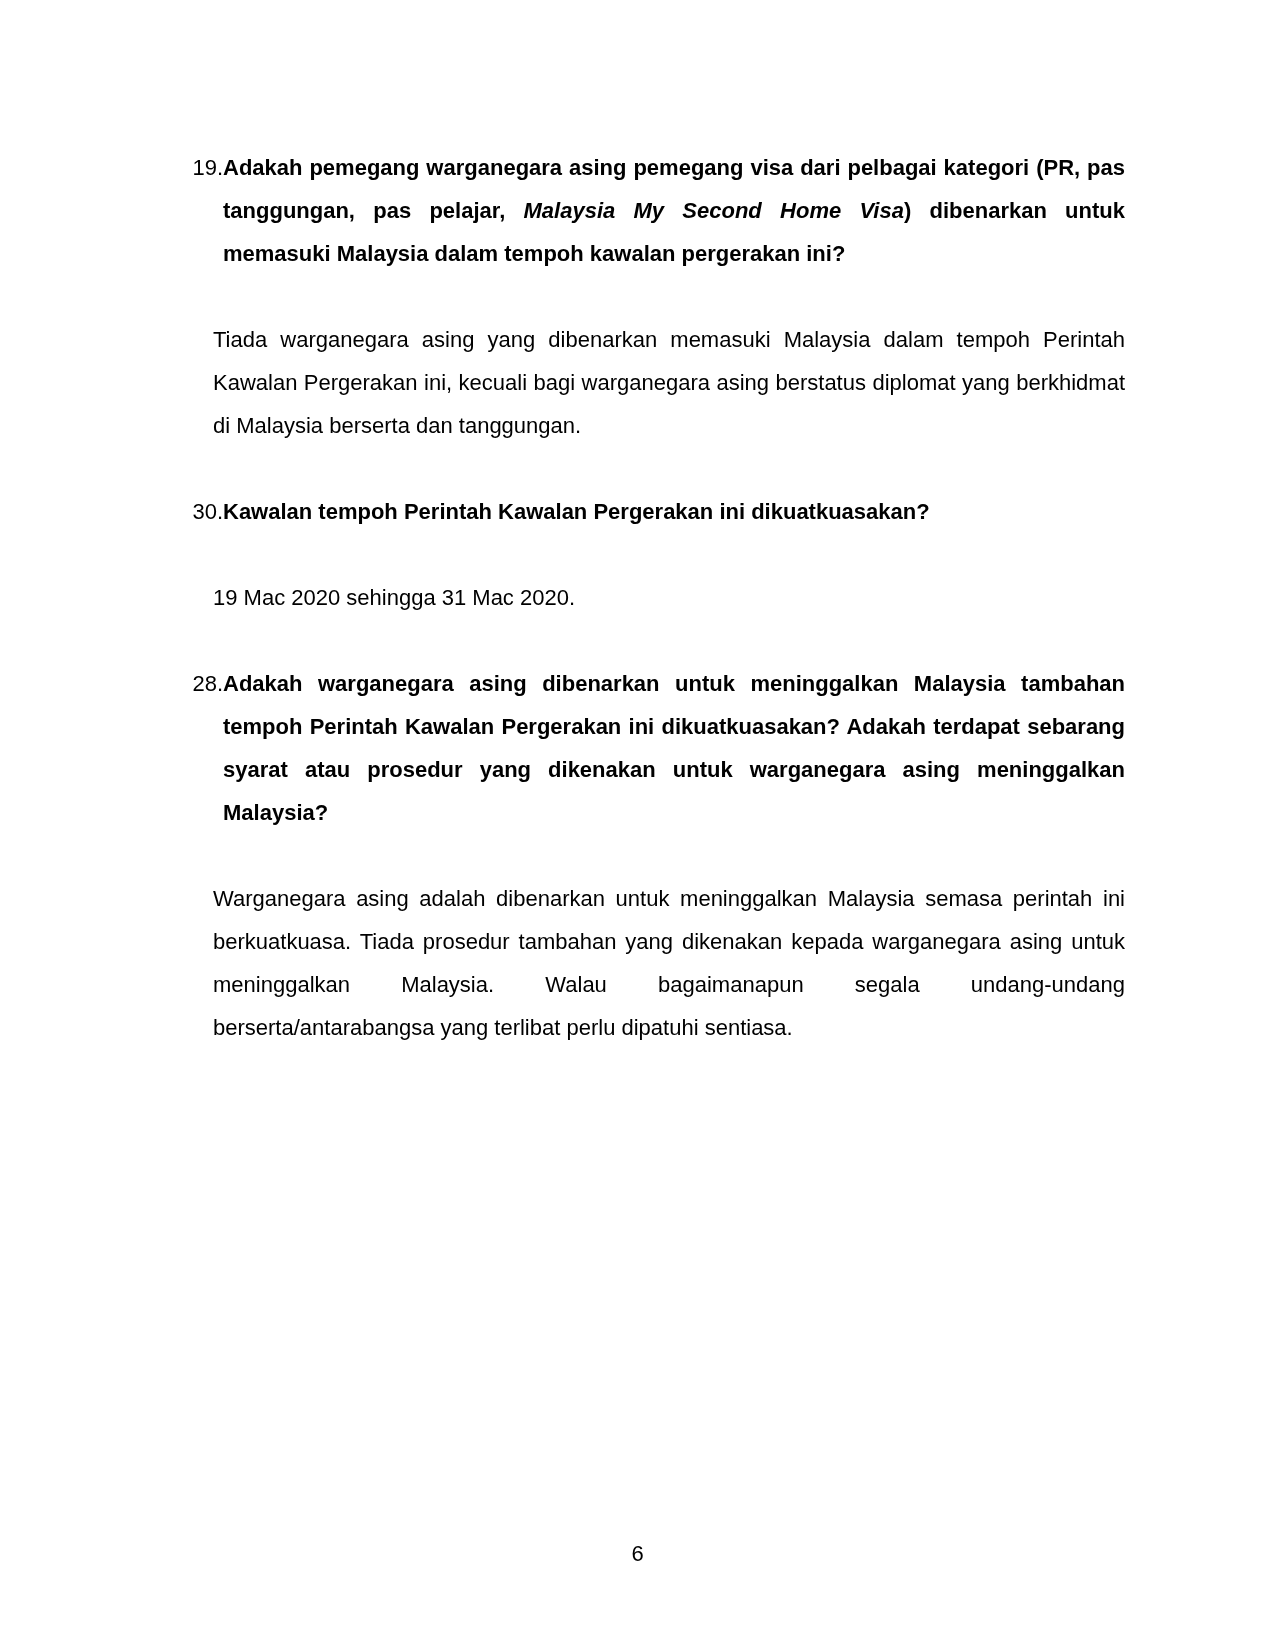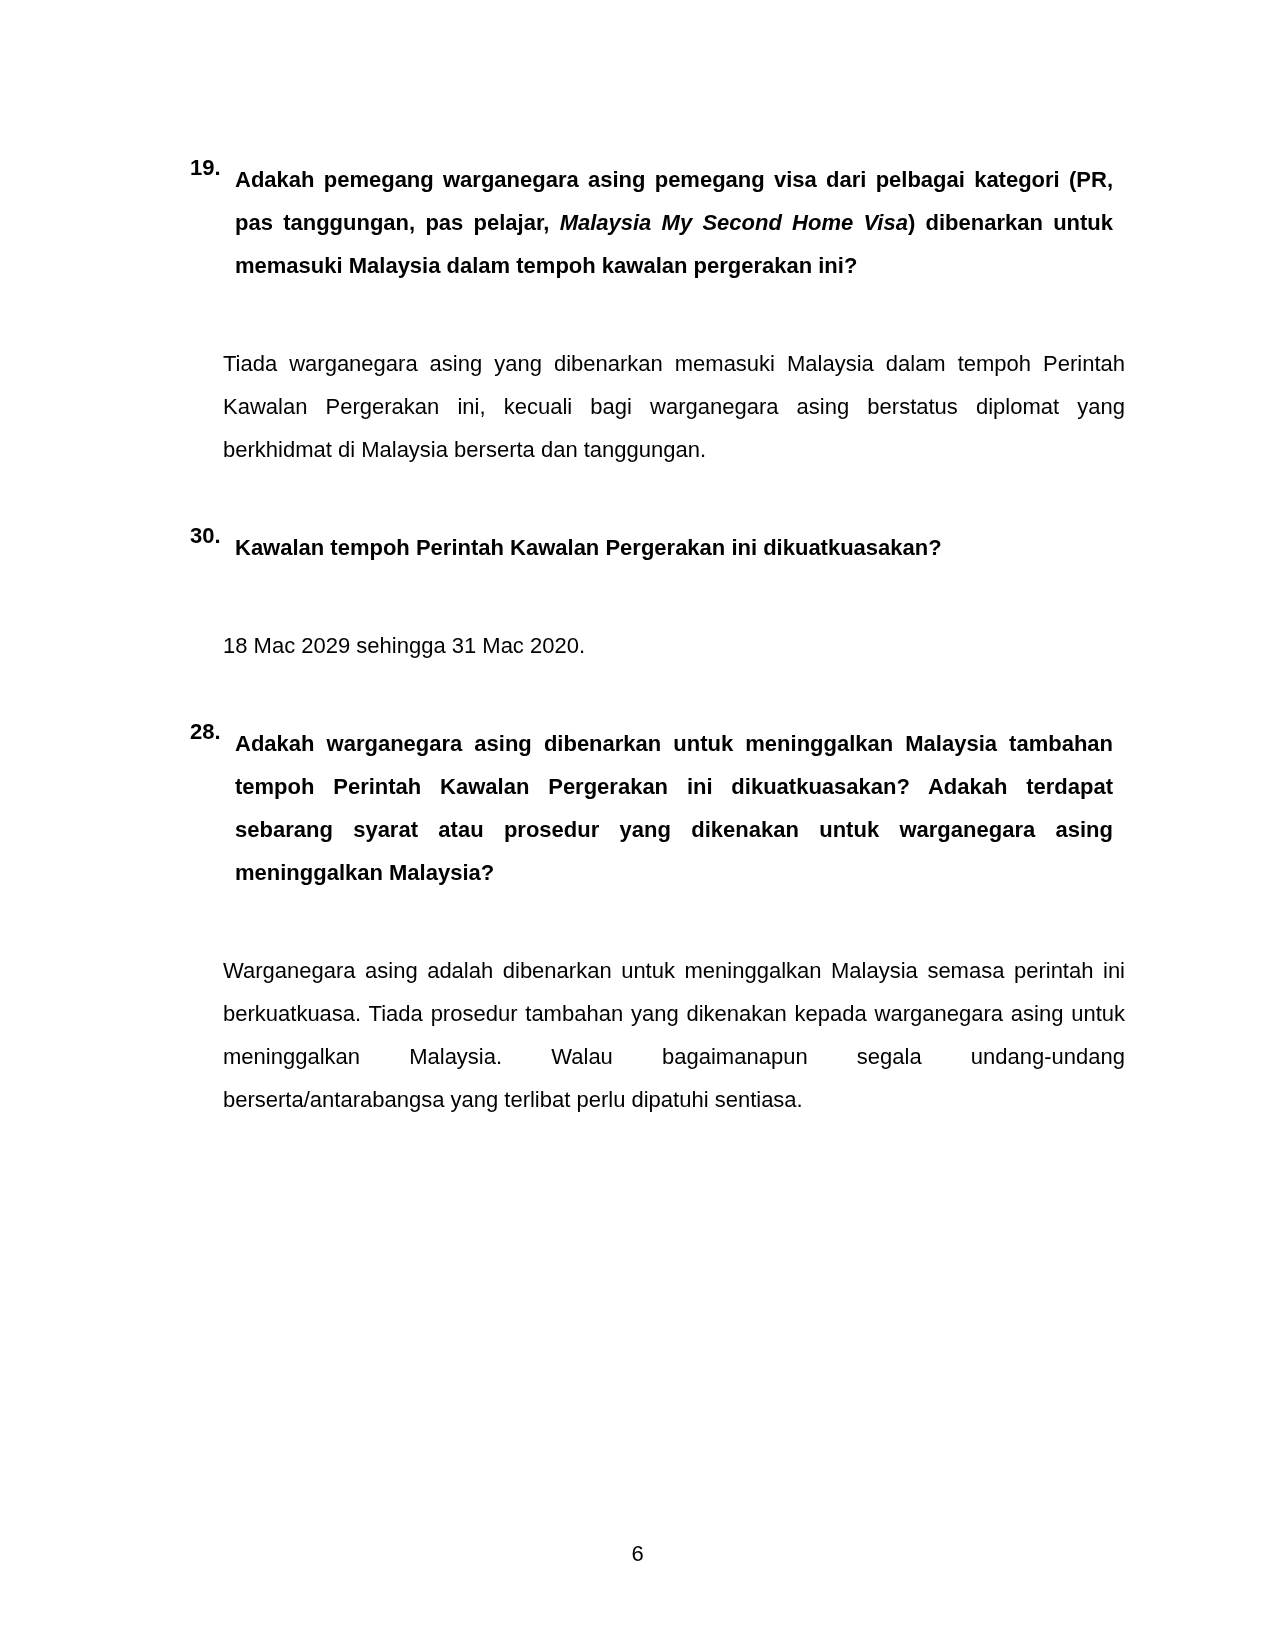--- a/index.html
+++ b/index.html
@@ -22,35 +22,36 @@
     padding: 146px 150px 0 190px;
   }
   .qa-item { margin: 0; }
   .question-row {
     display: flex;
     margin: 0 0 43px 0;
   }
   .q-num {
     flex: 0 0 33px;
     width: 33px;
-    font-weight: bold;
+    font-weight: normal;
     white-space: nowrap;
+    text-align: right;
   }
   .q-text {
     flex: 1;
-    margin: 12px;
+    margin: 0;
     font-weight: bold;
     text-align: justify;
   }
   .q-text em {
     font-style: italic;
     font-weight: bold;
   }
   .answer {
-    margin: 0 0 43px 33px;
+    margin: 0 0 43px 23px;
     text-align: justify;
     font-weight: normal;
   }
   .footer-page-number {
     position: absolute;
     top: 1541px;
     left: 0;
     width: 100%;
     text-align: center;
     font-size: 22px;
@@ -68,21 +69,21 @@
       <p class="q-text"><span>Adakah pemegang warganegara asing pemegang visa dari pelbagai kategori (PR, pas tanggungan, pas pelajar, </span><em>Malaysia My Second Home Visa</em><span>) dibenarkan untuk memasuki Malaysia dalam tempoh kawalan pergerakan ini?</span></p>
     </div>
     <p class="answer">Tiada warganegara asing yang dibenarkan memasuki Malaysia dalam tempoh Perintah Kawalan Pergerakan ini, kecuali bagi warganegara asing berstatus diplomat yang berkhidmat di Malaysia berserta dan tanggungan.</p>
   </section>
 
   <section class="qa-item">
     <div class="question-row">
       <span class="q-num">30.</span>
       <p class="q-text"><span>Kawalan tempoh Perintah Kawalan Pergerakan ini dikuatkuasakan?</span><em></em><span></span></p>
     </div>
-    <p class="answer">18 Mac 2029 sehingga 31 Mac 2020.</p>
+    <p class="answer">19 Mac 2020 sehingga 31 Mac 2020.</p>
   </section>
 
   <section class="qa-item">
     <div class="question-row">
       <span class="q-num">28.</span>
       <p class="q-text"><span>Adakah warganegara asing dibenarkan untuk meninggalkan Malaysia tambahan tempoh Perintah Kawalan Pergerakan ini dikuatkuasakan? Adakah terdapat sebarang syarat atau prosedur yang dikenakan untuk warganegara asing meninggalkan Malaysia?</span><em></em><span></span></p>
     </div>
     <p class="answer">Warganegara asing adalah dibenarkan untuk meninggalkan Malaysia semasa perintah ini berkuatkuasa. Tiada prosedur tambahan yang dikenakan kepada warganegara asing untuk meninggalkan Malaysia. Walau bagaimanapun segala undang-undang berserta/antarabangsa yang terlibat perlu dipatuhi sentiasa.</p>
   </section>
 

